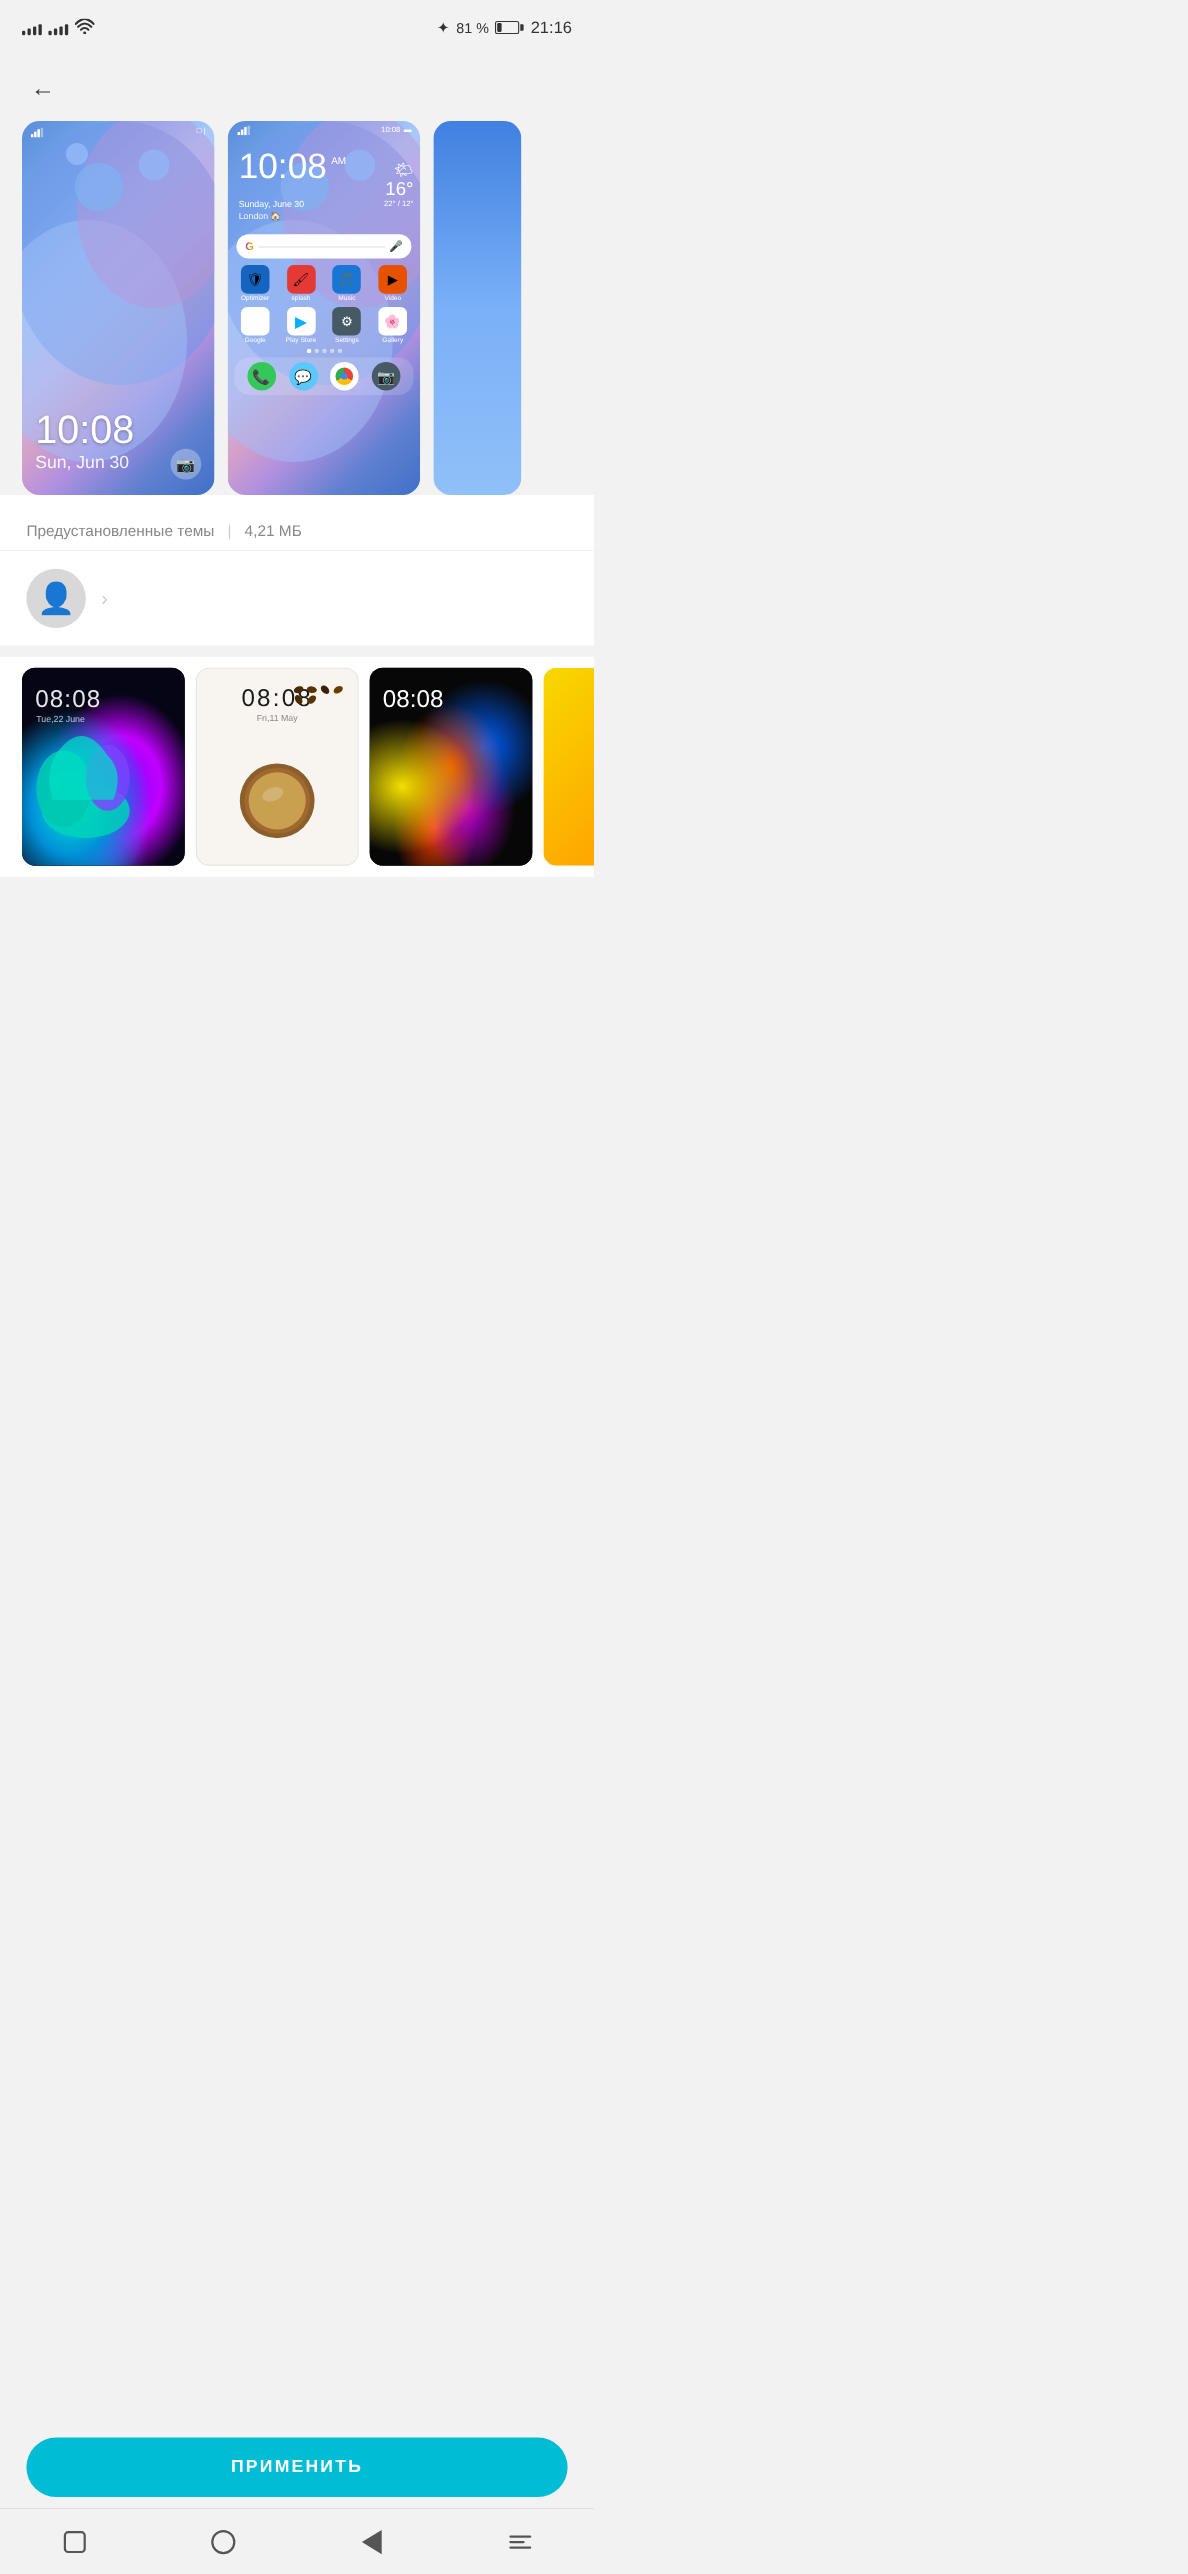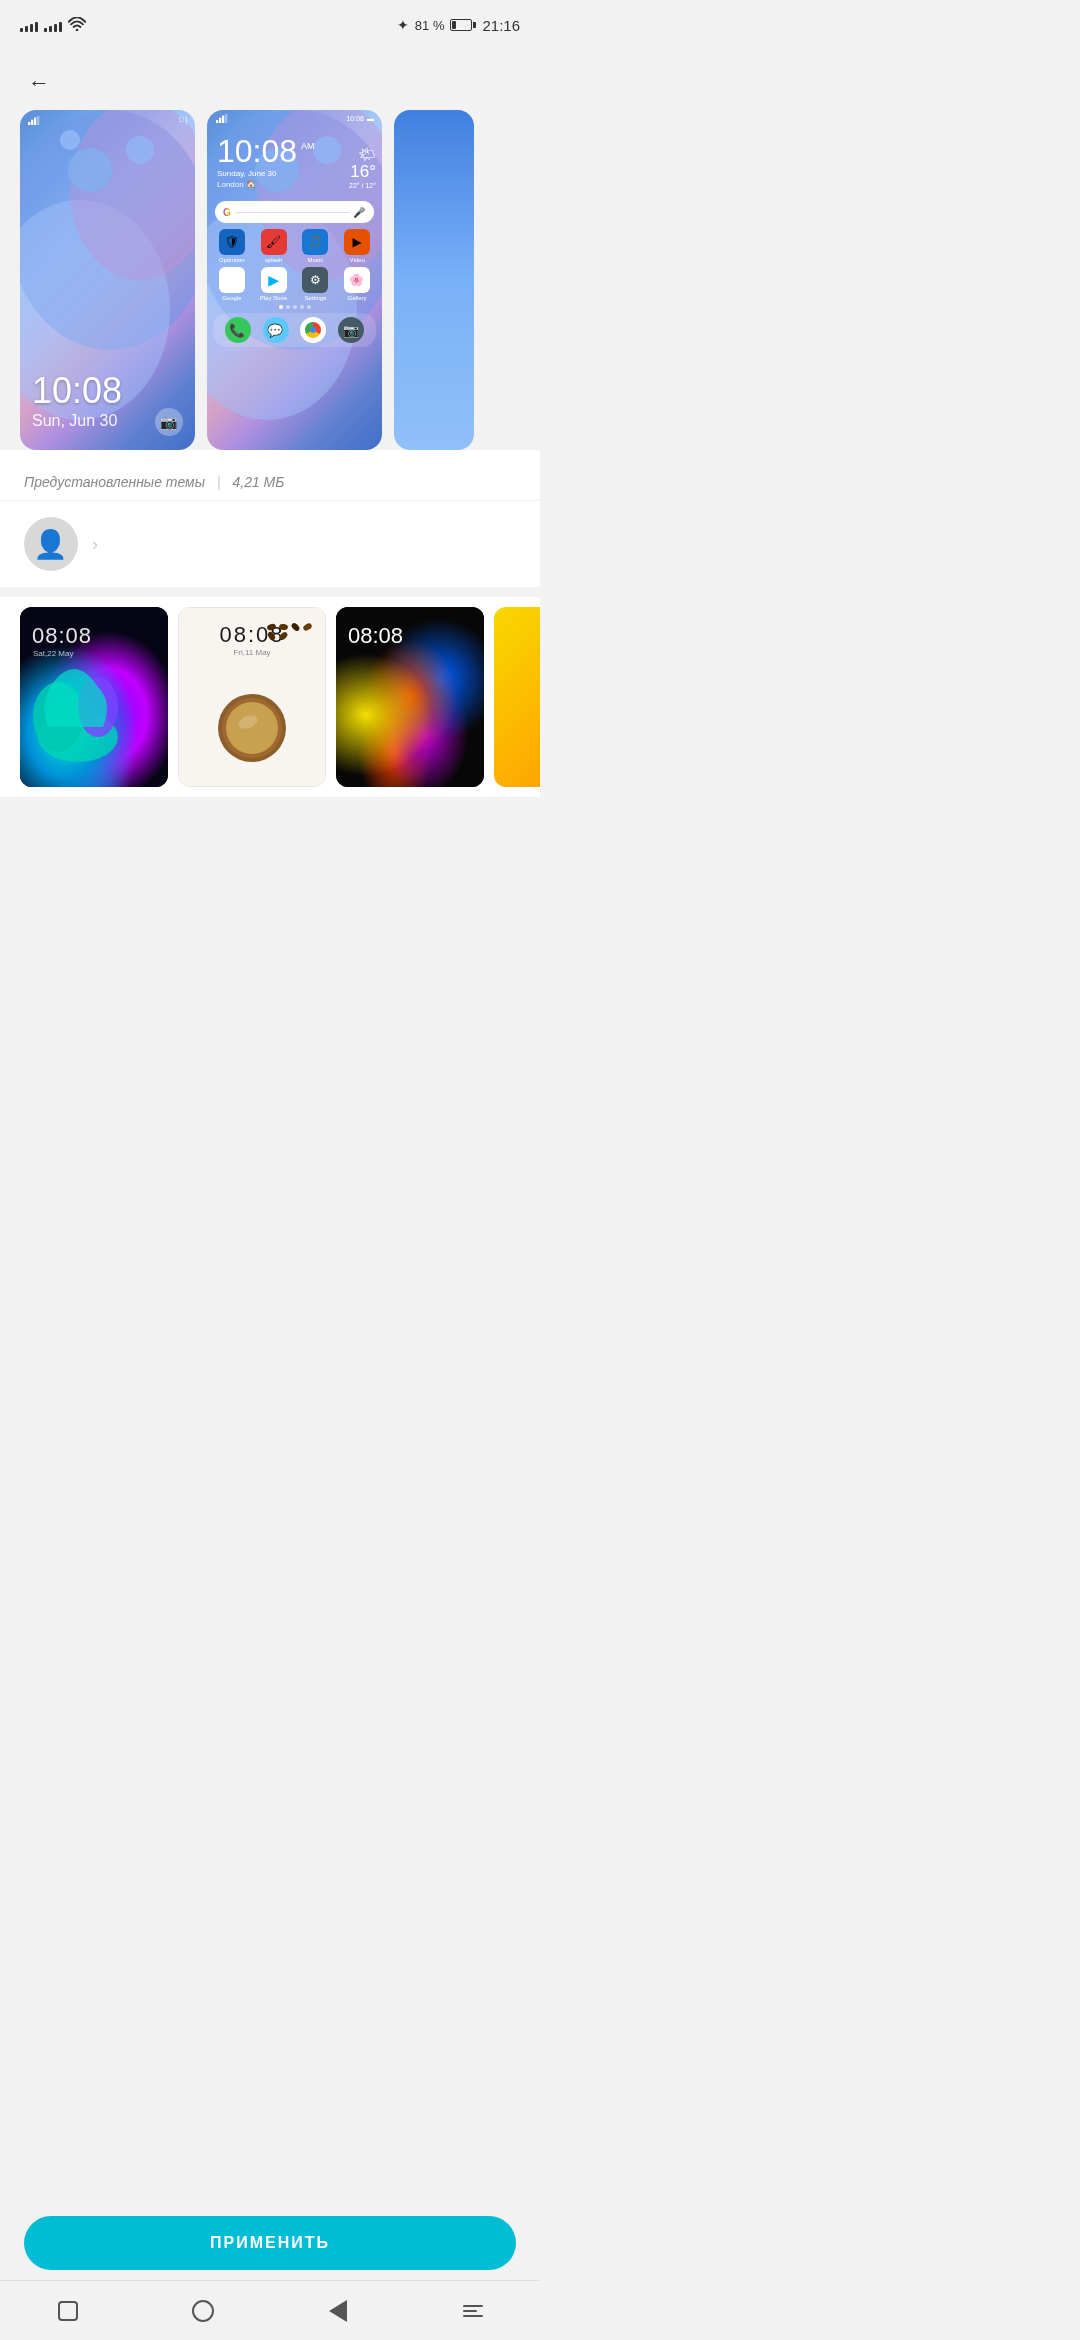--- a/index.html
+++ b/index.html
@@ -181,21 +181,21 @@
     .hs-time-block {
       padding: 8px 10px;
       color: white;
     }
     .hs-big-time {
       font-size: 32px;
       font-weight: 300;
       line-height: 1;
     }
     .hs-time-ampm { font-size: 9px; }
-    .hs-date { font-size: 8px; margin-top: 2px; }
+    .hs-date { font-size: 8px; margin-top: 14px; }
     .hs-weather {
       position: absolute;
       top: 40px;
       right: 8px;
       color: white;
       text-align: right;
     }
     .hs-weather-temp { font-size: 17px; }
     .hs-weather-range { font-size: 7px; }
     .hs-search {
@@ -289,21 +289,20 @@
     }
     .theme-title {
       font-size: 26px;
       font-weight: 700;
       color: #1a1a1a;
     }
     .theme-meta {
       font-size: 14px;
       color: #888;
       margin-top: 4px;
-      font-style: italic;
     }
     .theme-meta .separator {
       margin: 0 8px;
       color: #ccc;
     }
 
     
     .author-row {
       display: flex;
       align-items: center;
@@ -770,21 +769,21 @@
       <div class="thumb-splash">
         <div class="splash-bg"></div>
 
         <svg style="position:absolute;bottom:20px;left:8px;width:100px;height:120px" viewBox="0 0 100 120">
           <ellipse cx="50" cy="90" rx="40" ry="25" fill="#00d4b8" opacity="0.8"></ellipse>
           <ellipse cx="30" cy="70" rx="25" ry="35" fill="#00c8b0" opacity="0.9"></ellipse>
           <ellipse cx="70" cy="60" rx="20" ry="30" fill="#8040ff" opacity="0.8"></ellipse>
           <path d="M20 80 Q10 50 30 30 Q50 10 70 40 Q85 55 75 80" fill="#00e0c8" opacity="0.7"></path>
         </svg>
         <div class="thumb-time">08:08</div>
-        <div class="thumb-date">Sat,22 May</div>
+        <div class="thumb-date">Tue,22 June</div>
       </div>
     </div>
 
     <div class="thumb thumb-2">
       <div class="thumb-coffee">
         <div class="coffee-time">08:08</div>
         <div class="coffee-date-text">Fri,11 May</div>
 
         <div style="position:absolute;top:16px;right:8px;display:flex;flex-wrap:wrap;width:50px;gap:3px">
           <div style="width:9px;height:6px;background:#4a2800;border-radius:50%;transform:rotate(-20deg)"></div>

